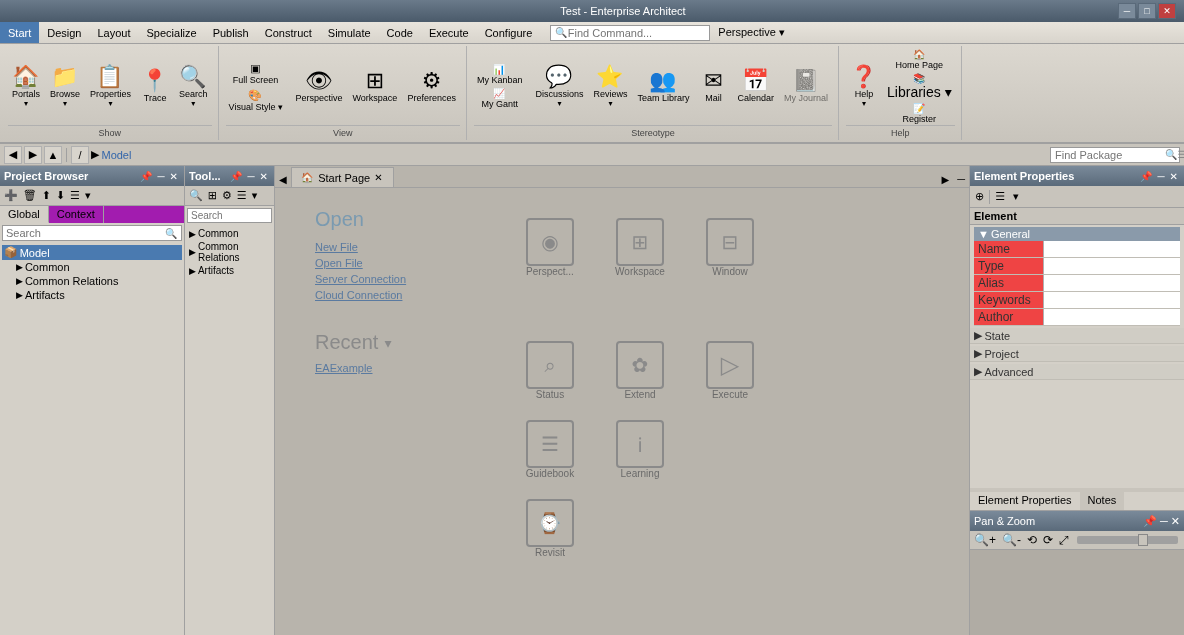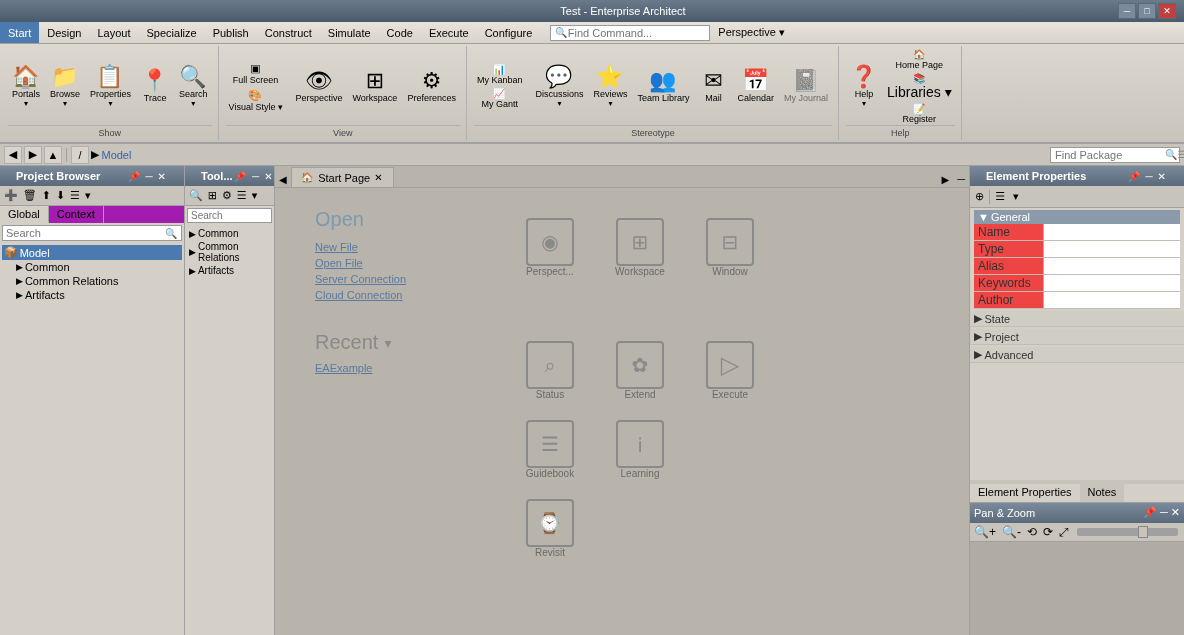--- a/index.html
+++ b/index.html
@@ -35,21 +35,21 @@
     #toolbar-row .tb-btn { width: 18px; height: 18px; background: #d8d4cc; border: 1px solid #b0b0b0; cursor: pointer; display: flex; align-items: center; justify-content: center; font-size: 11px; }
     #toolbar-row .tb-sep { width: 1px; height: 14px; background: #a0a0a0; margin: 0 2px; }
     #find-package { margin-left: auto; background: #fff; border: 1px solid #999; padding: 1px 4px; display: flex; align-items: center; width: 130px; }
     #find-package input { border: none; outline: none; font-size: 11px; width: 110px; }
 
     
     #main-layout { display: flex; height: calc(635px - 22px - 22px - 82px - 22px - 22px); }
 
     
     #left-panel { width: 185px; min-width: 185px; display: flex; flex-direction: column; background: #d4d0c8; border-right: 1px solid #a0a0a0; }
-    .panel-header { background: linear-gradient(to bottom, #7a8a9a, #5a6a7a); color: #fff; font-size: 11px; padding: 2px 16px; display: flex; align-items: center; justify-content: space-between; height: 20px; }
+    .panel-header { background: linear-gradient(to bottom, #7a8a9a, #5a6a7a); color: #fff; font-size: 11px; padding: 2px 4px; display: flex; align-items: center; justify-content: space-between; height: 20px; }
     .panel-header .ph-title { font-weight: bold; }
     .panel-header .ph-btns { display: flex; gap: 1px; }
     .panel-header .ph-btn { font-size: 10px; cursor: pointer; padding: 0 2px; }
     .panel-toolbar { background: #c8c4bc; display: flex; align-items: center; padding: 1px 2px; gap: 1px; height: 20px; border-bottom: 1px solid #a0a0a0; }
     .panel-toolbar .pt-btn { font-size: 11px; cursor: pointer; padding: 0 2px; }
     #search-bar { display: flex; align-items: center; background: #fff; border: 1px solid #999; margin: 2px; padding: 1px 3px; }
     #search-bar input { border: none; outline: none; font-size: 11px; flex: 1; }
     .tree-view { flex: 1; overflow-y: auto; padding: 2px; background: #d4d0c8; }
     .tree-tabs { display: flex; background: #a21caf; }
     .tree-tab { padding: 2px 8px; font-size: 11px; cursor: pointer; border-right: 1px solid #a0a0a0; }
@@ -473,20 +473,21 @@
         <span class="ph-btn">─</span>
         <span class="ph-btn">✕</span>
       </div>
     </div>
     <div class="ep-toolbar">
       <span class="ep-btn">⊕</span>
       <span class="ep-sep"></span>
       <span class="ep-btn">☰</span>
       <span class="ep-btn">▾</span>
     </div>
+    <div style="padding:2px 4px;font-size:11px;font-weight:bold;background:#c8c4bc;border-bottom:1px solid #a0a0a0;">Element</div>
     <div class="ep-section">
       <div class="ep-section-header">
         <span>▼</span>
         <span>General</span>
       </div>
       <div class="ep-prop-row">
         <div class="ep-prop-key">Name</div>
         <div class="ep-prop-val"></div>
       </div>
       <div class="ep-prop-row">

